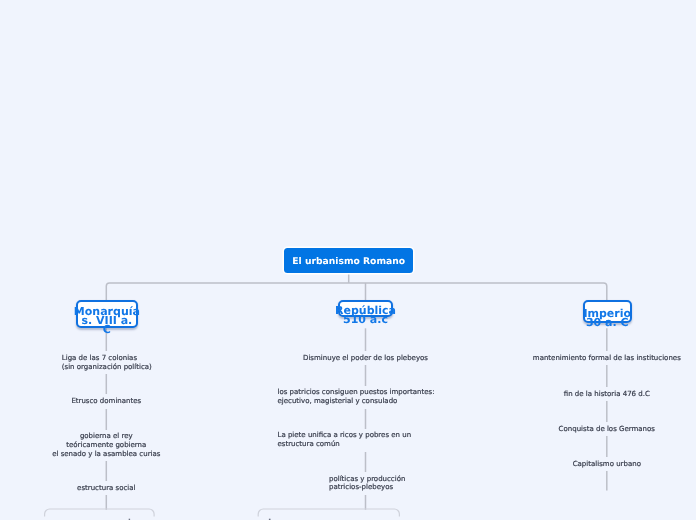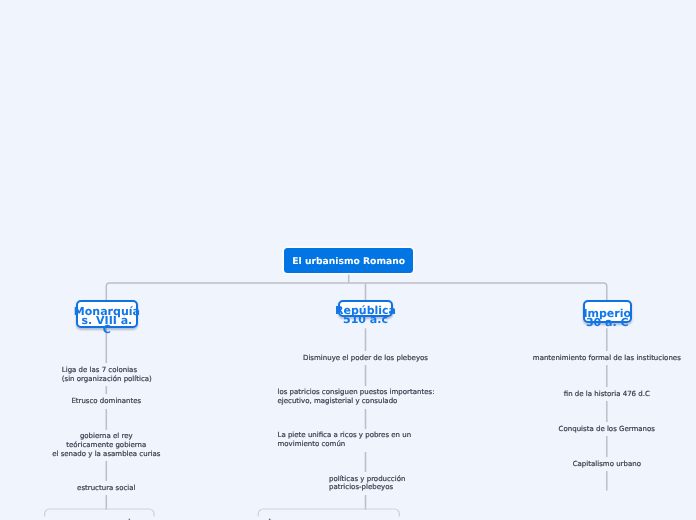--- a/index.html
+++ b/index.html
@@ -62,21 +62,21 @@
   </div>
   <div class="node-lvl2" style="left:337.8px;top:300.2px;width:55.4px;height:14px;">
     <span>República</span>
     <span>510 a.c</span>
   </div>
   <div class="node-lvl2" style="left:583px;top:300.2px;width:48.5px;height:23px;">
     <span>Imperio</span>
     <span>30 a. C</span>
   </div>
 
-  <div class="leaf l" style="left:58.8px;top:351.4px;margin-top:12px;">
+  <div class="leaf l" style="left:58.8px;top:351.4px;">
       <div>Liga de las 7 colonias</div>
       <div>(sin organización política)</div>
     </div>
   <div class="leaf c" style="left:106.3px;top:394.4px;transform:translateX(-50%);">
       <div>Etrusco dominantes</div>
     </div>
   <div class="leaf c" style="left:106.3px;top:429.5px;transform:translateX(-50%);">
       <div>gobierna el rey</div>
       <div>teóricamente gobierna</div>
       <div>el senado y la asamblea curias</div>
@@ -87,21 +87,21 @@
 
   <div class="leaf c" style="left:365.5px;top:351.1px;transform:translateX(-50%);">
       <div>Disminuye el poder de los plebeyos</div>
     </div>
   <div class="leaf l" style="left:274.5px;top:385.7px;">
       <div>los patricios consiguen puestos importantes:</div>
       <div>ejecutivo, magisterial y consulado</div>
     </div>
   <div class="leaf l" style="left:274.5px;top:428.7px;">
       <div>La piete unifica a ricos y pobres en un</div>
-      <div>movimiento común</div>
+      <div>estructura común</div>
     </div>
   <div class="leaf l" style="left:326px;top:471.9px;">
       <div>políticas y producción</div>
       <div>patricios-plebeyos</div>
     </div>
 
   <div class="leaf c" style="left:606.8px;top:351.2px;transform:translateX(-50%);">
       <div>mantenimiento formal de las instituciones</div>
     </div>
   <div class="leaf c" style="left:606.8px;top:386.9px;transform:translateX(-50%);">

